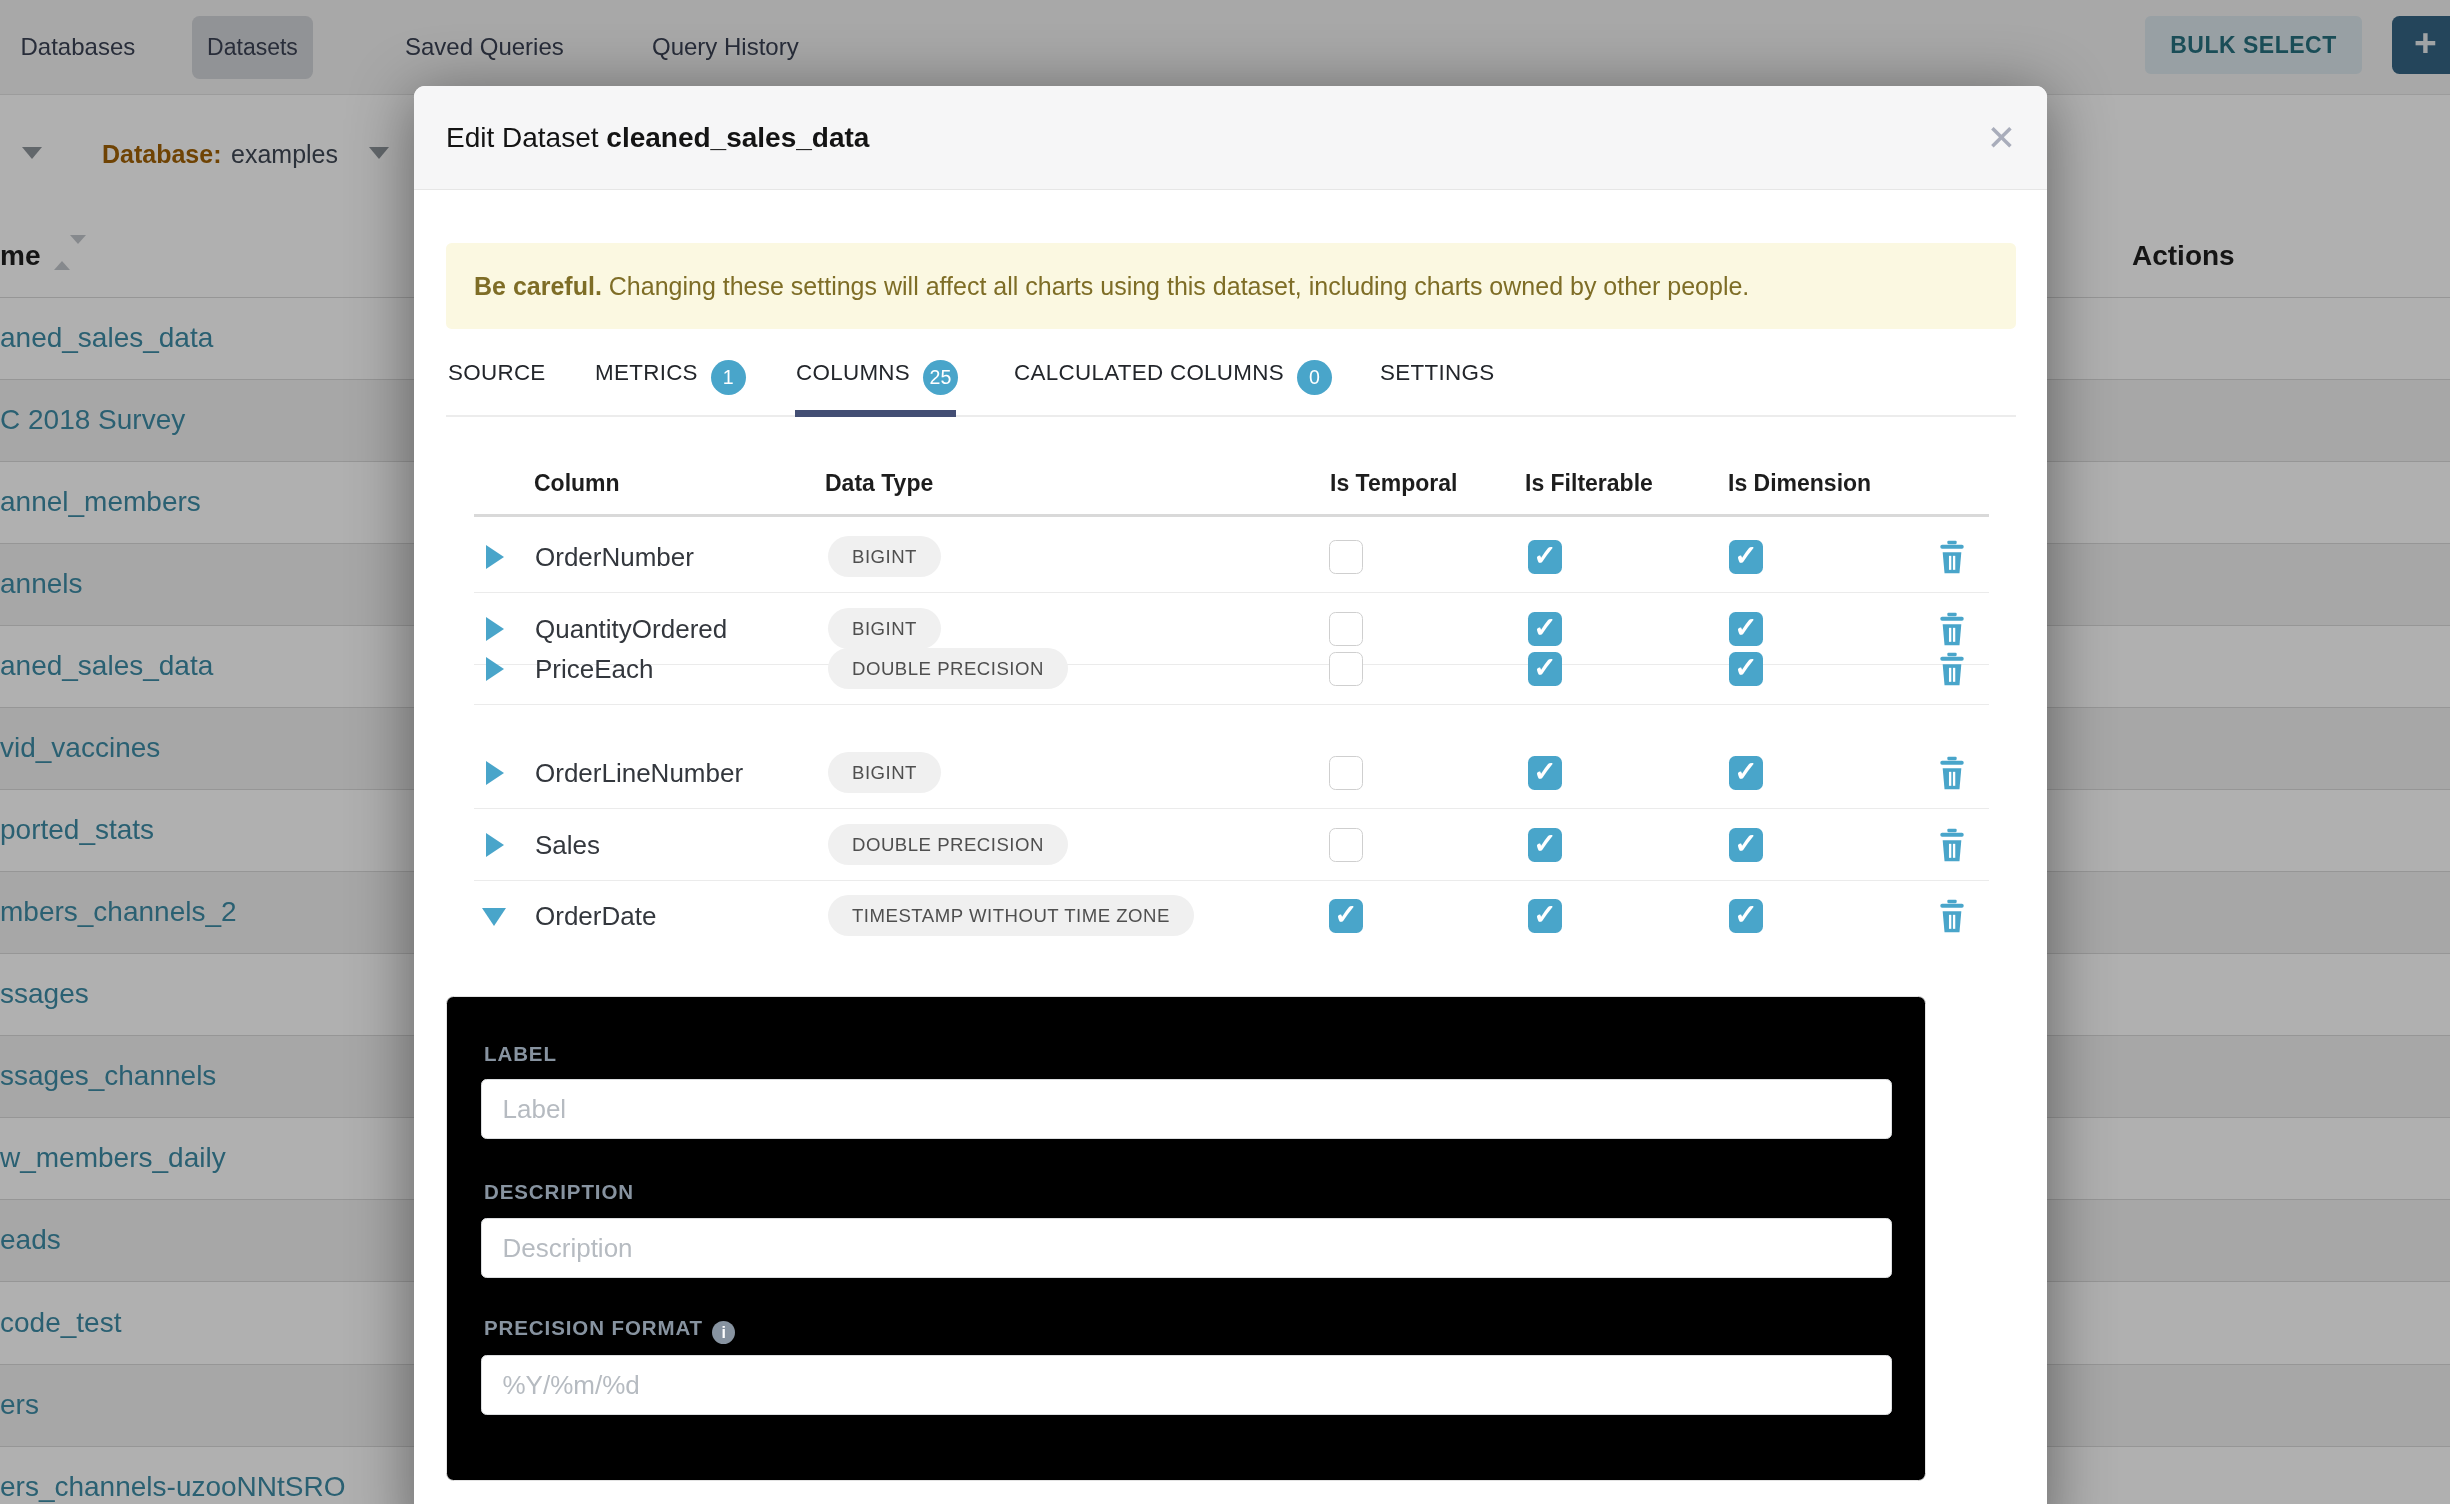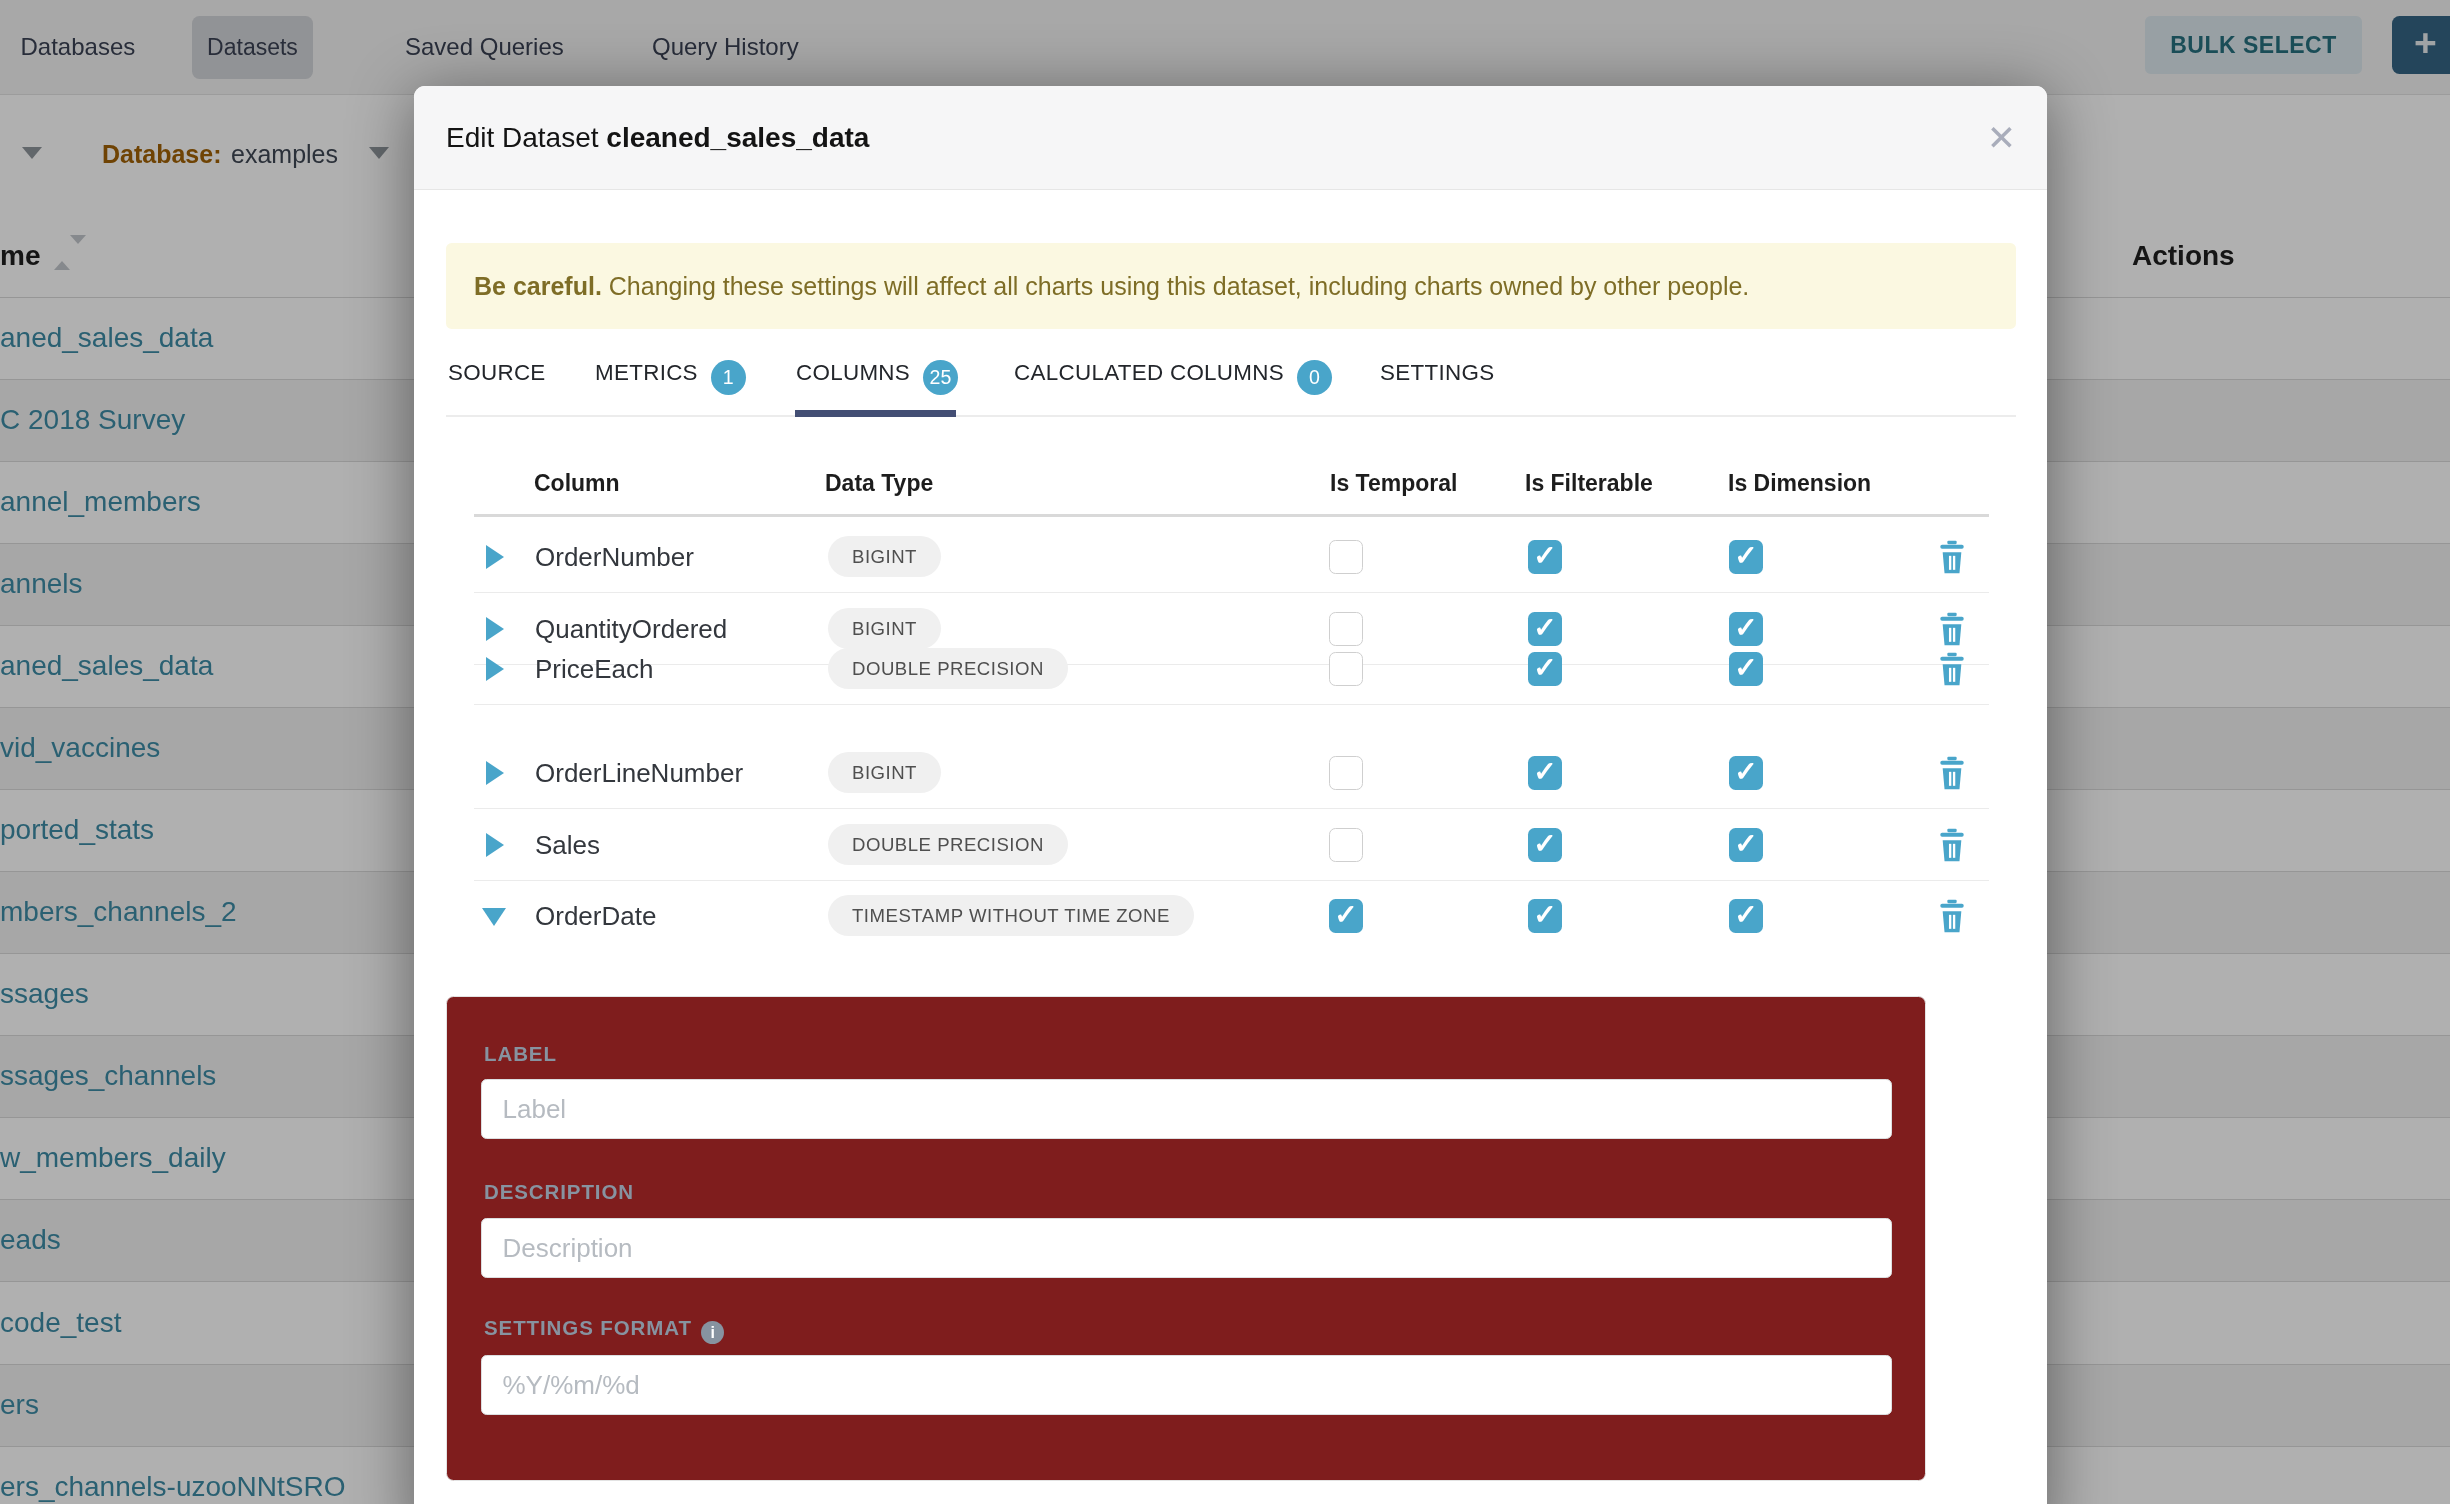--- a/index.html
+++ b/index.html
@@ -90,21 +90,21 @@
                padding:0 24px; border-radius:20.5px; background:#f0f0f0; color:#4f4f4f;
                font-size:18.6px; letter-spacing:0.5px; white-space:nowrap; }
   .cbx { position:absolute; top:18.6px; width:34px; height:34px; border-radius:6.5px; }
   .cbx.unchecked { background:#fff; border:1.9px solid #cfcfcf; }
   .cbx.checked { background:#49a5ca; color:#fff; font-size:28px; font-weight:bold;
                  text-align:center; line-height:32px; }
   .cbx.c1 { left:855px; } .cbx.c2 { left:1054px; } .cbx.c3 { left:1255px; }
   .trash { position:absolute; left:1464px; top:18.6px; width:28px; height:34px; cursor:pointer; }
 
   .panel { position:absolute; left:32px; top:910px; width:1480px; height:485px;
-           background:#7f1d1d; border:1.9px solid #e3e3e3; border-radius:7.5px; }
+           background:#000000; border:1.9px solid #e3e3e3; border-radius:7.5px; }
   .form-label { position:absolute; left:37px; font-size:20.5px; font-weight:bold;
                 letter-spacing:0.9px; color:#8793a0; }
   .form-input { position:absolute; left:34px; width:1411px; height:60px; background:#fff;
                 border:1.9px solid #dcdee0; border-radius:5.6px; padding:0 20.5px;
                 font-size:26px; color:#33373d; font-family:"Liberation Sans",sans-serif; outline:none; }
   .form-input::placeholder { color:#b6bbc1; opacity:1; }
   .info-icon { display:inline-block; width:23px; height:23px; border-radius:50%;
                background:#8793a0; color:#fff; font-size:16px; font-weight:bold;
                text-align:center; line-height:23px; letter-spacing:0; vertical-align:-2.8px; margin-left:9.3px; }
 </style>
@@ -310,17 +310,17 @@
           <rect x="9.4" y="13" width="2" height="12" fill="#fff"></rect>
           <rect x="12.8" y="13" width="2" height="12" fill="#fff"></rect>
         </svg></span>
   </div>
 
   <div class="panel">
     <span class="form-label" style="top:45px">LABEL</span>
     <input class="form-input" style="top: 82px;" placeholder="Label">
     <span class="form-label" style="top:183px">DESCRIPTION</span>
     <input class="form-input" style="top: 221px;" placeholder="Description">
-    <span class="form-label" style="top:319px"><span>SETTINGS FORMAT</span><span class="info-icon">i</span></span>
+    <span class="form-label" style="top:319px"><span>PRECISION FORMAT</span><span class="info-icon">i</span></span>
     <input class="form-input" style="top: 358px;" placeholder="%Y/%m/%d">
   </div>
 </div>
 
 
 </body></html>

